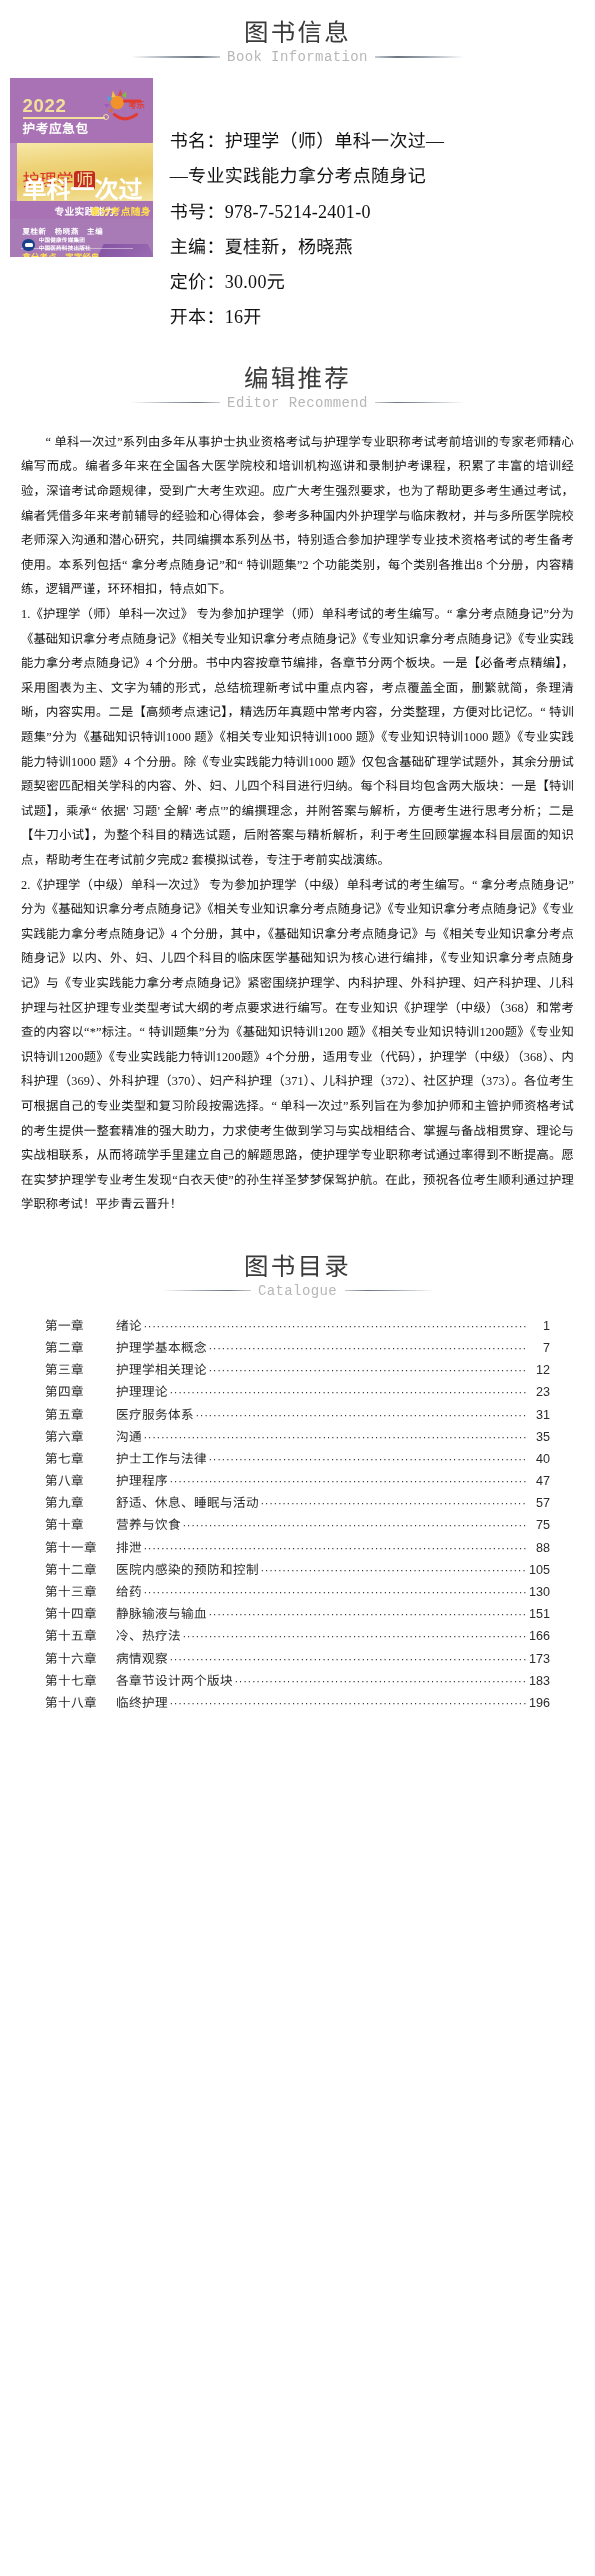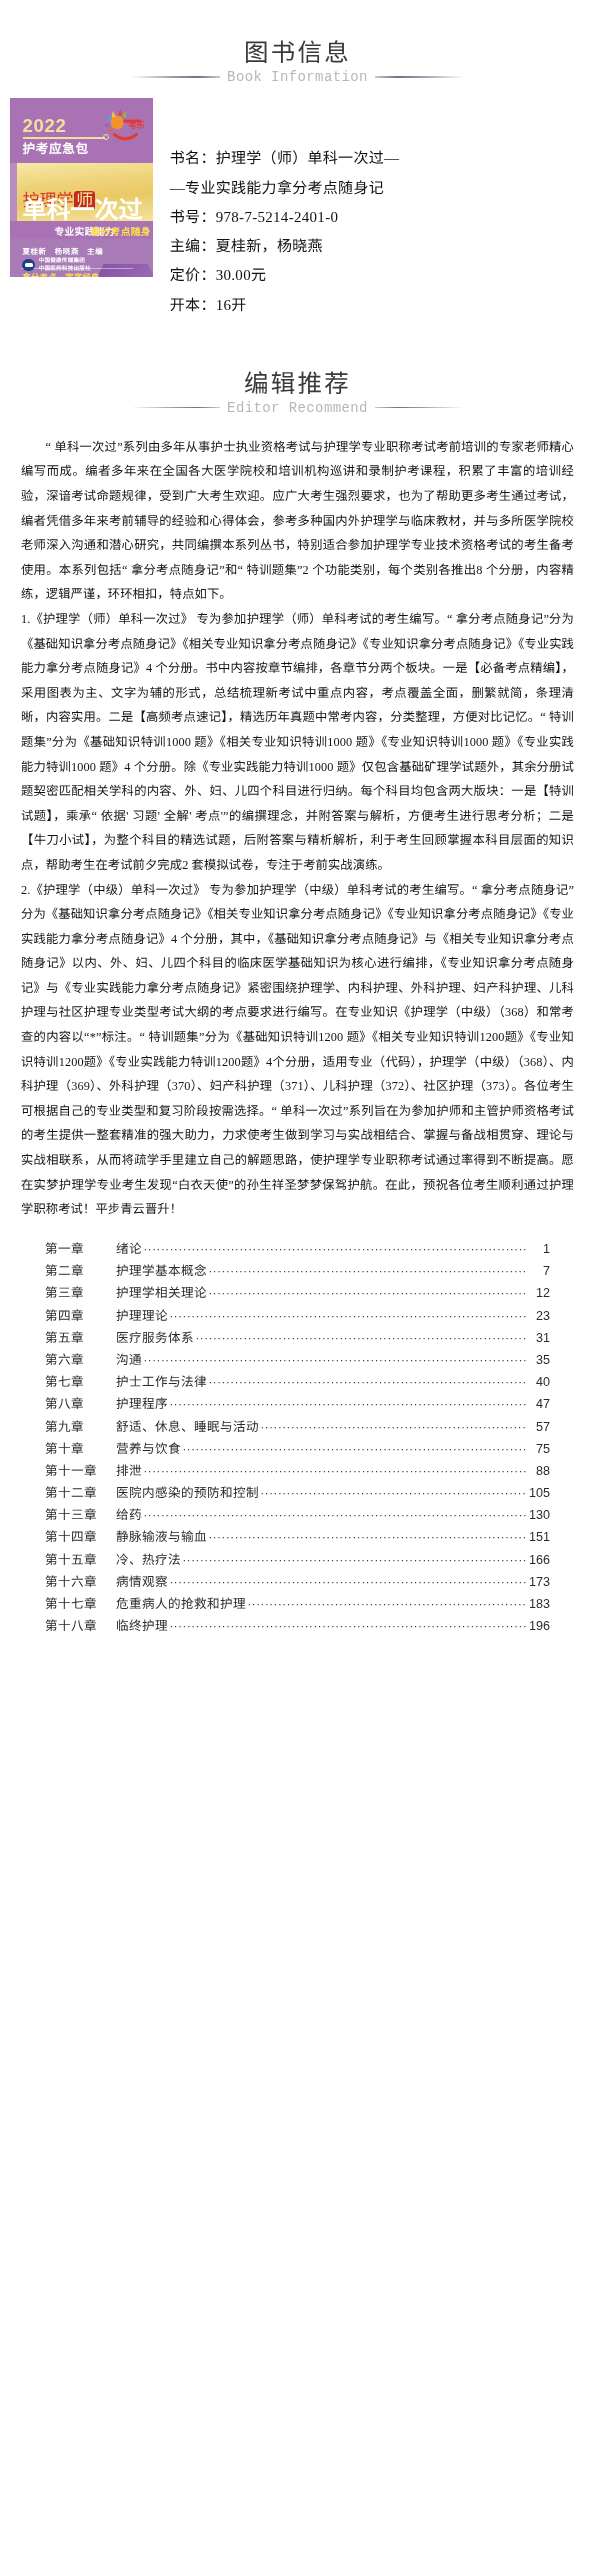--- a/index.html
+++ b/index.html
@@ -9,21 +9,21 @@
     background:#ffffff;
   }
   body {
     font-family:"Liberation Serif","DejaVu Serif",serif;
     color:#1a1a1a;
     -webkit-font-smoothing:antialiased;
   }
   .page { width:595px; position:relative; padding-bottom:89px; }
 
   
-  .sec-head { text-align:center; padding-top:19.3px;margin-top:20px; }
+  .sec-head { text-align:center; padding-top:19.3px; }
   .sec-head .cn {
     font-family:"Liberation Sans","DejaVu Sans",sans-serif;
     font-size:24.5px;
     letter-spacing:2.2px;
     color:#3a3a3a;
     font-weight:400;
     line-height:1.15;
   }
   .sec-head .rule-row {
     display:flex; align-items:center; justify-content:center;
@@ -144,21 +144,21 @@
     position:relative;
   }
   .cover .pub .mark:after{
     content:""; position:absolute; left:2.2px; top:4.5px; width:8.2px; height:3.7px;
     background:#ffffff; border-radius:1.5px;
   }
   .cover .pub .ptxt { font-size:5.6px; color:#ffffff; line-height:1.4; font-weight:bold; letter-spacing:0.2px; }
 
   .meta {
     padding-top:46px;
-    font-size:15px;
+    font-size:18px;
     line-height:1.95;
     color:#111;
     letter-spacing:0.3px;
   }
   .meta .row { white-space:nowrap; }
 
   
   .body-text {
     padding:19.3px 21px 0 21px;
     font-size:12.3px;
@@ -275,20 +275,28 @@
   </div>
 
   <div class="body-text">
     <p class="indent">“ 单科一次过”系列由多年从事护士执业资格考试与护理学专业职称考试考前培训的专家老师精心编写而成。编者多年来在全国各大医学院校和培训机构巡讲和录制护考课程，积累了丰富的培训经验，深谙考试命题规律，受到广大考生欢迎。应广大考生强烈要求，也为了帮助更多考生通过考试，编者凭借多年来考前辅导的经验和心得体会，参考多种国内外护理学与临床教材，并与多所医学院校老师深入沟通和潜心研究，共同编撰本系列丛书，特别适合参加护理学专业技术资格考试的考生备考使用。本系列包括“ 拿分考点随身记”和“ 特训题集”2 个功能类别，每个类别各推出8 个分册，内容精练，逻辑严谨，环环相扣，特点如下。</p>
     <p>1.《护理学（师）单科一次过》 专为参加护理学（师）单科考试的考生编写。“ 拿分考点随身记”分为《基础知识拿分考点随身记》《相关专业知识拿分考点随身记》《专业知识拿分考点随身记》《专业实践能力拿分考点随身记》4 个分册。书中内容按章节编排，各章节分两个板块。一是【必备考点精编】，采用图表为主、文字为辅的形式，总结梳理新考试中重点内容，考点覆盖全面，删繁就简，条理清晰，内容实用。二是【高频考点速记】，精选历年真题中常考内容，分类整理，方便对比记忆。“ 特训题集”分为《基础知识特训1000 题》《相关专业知识特训1000 题》《专业知识特训1000 题》《专业实践能力特训1000 题》4 个分册。除《专业实践能力特训1000 题》仅包含基础矿理学试题外，其余分册试题契密匹配相关学科的内容、外、妇、儿四个科目进行归纳。每个科目均包含两大版块：一是【特训试题】，乘承“ 依据' 习题' 全解' 考点'”的编撰理念，并附答案与解析，方便考生进行思考分析；二是【牛刀小试】，为整个科目的精选试题，后附答案与精析解析，利于考生回顾掌握本科目层面的知识点，帮助考生在考试前夕完成2 套模拟试卷，专注于考前实战演练。</p>
     <p>2.《护理学（中级）单科一次过》 专为参加护理学（中级）单科考试的考生编写。“ 拿分考点随身记”分为《基础知识拿分考点随身记》《相关专业知识拿分考点随身记》《专业知识拿分考点随身记》《专业实践能力拿分考点随身记》4 个分册，其中，《基础知识拿分考点随身记》与《相关专业知识拿分考点随身记》以内、外、妇、儿四个科目的临床医学基础知识为核心进行编排，《专业知识拿分考点随身记》与《专业实践能力拿分考点随身记》紧密围绕护理学、内科护理、外科护理、妇产科护理、儿科护理与社区护理专业类型考试大纲的考点要求进行编写。在专业知识《护理学（中级）（368）和常考查的内容以“*”标注。“ 特训题集”分为《基础知识特训1200 题》《相关专业知识特训1200题》《专业知识特训1200题》《专业实践能力特训1200题》4个分册，适用专业（代码），护理学（中级）（368）、内科护理（369）、外科护理（370）、妇产科护理（371）、儿科护理（372）、社区护理（373）。各位考生可根据自己的专业类型和复习阶段按需选择。“ 单科一次过”系列旨在为参加护师和主管护师资格考试的考生提供一整套精准的强大助力，力求使考生做到学习与实战相结合、掌握与备战相贯穿、理论与实战相联系，从而将疏学手里建立自己的解题思路，使护理学专业职称考试通过率得到不断提高。愿在实梦护理学专业考生发现“白衣天使”的孙生祥圣梦梦保驾护航。在此，预祝各位考生顺利通过护理学职称考试！平步青云晋升！</p>
   </div>
 
 
 
+  <div class="sec-head" style="padding-top:36px">
+    <div class="cn">图书目录</div>
+    <div class="rule-row">
+      <span class="rule"></span>
+      <span class="en">Catalogue</span>
+      <span class="rule r"></span>
+    </div>
+  </div>
 
   <div class="toc" id="toc-list">
       <div class="toc-row">
         <span class="ch">第一章</span>
         <span class="ti">绪论</span>
         <span class="dots">························································································································</span>
         <span class="pg">1</span>
       </div>
       <div class="toc-row">
         <span class="ch">第二章</span>
@@ -375,21 +383,21 @@
         <span class="pg">166</span>
       </div>
       <div class="toc-row">
         <span class="ch">第十六章</span>
         <span class="ti">病情观察</span>
         <span class="dots">························································································································</span>
         <span class="pg">173</span>
       </div>
       <div class="toc-row">
         <span class="ch">第十七章</span>
-        <span class="ti">危重病人的抢救和护理</span>
+        <span class="ti">各章节设计两个版块</span>
         <span class="dots">························································································································</span>
         <span class="pg">183</span>
       </div>
       <div class="toc-row">
         <span class="ch">第十八章</span>
         <span class="ti">临终护理</span>
         <span class="dots">························································································································</span>
         <span class="pg">196</span>
       </div>
     </div>

